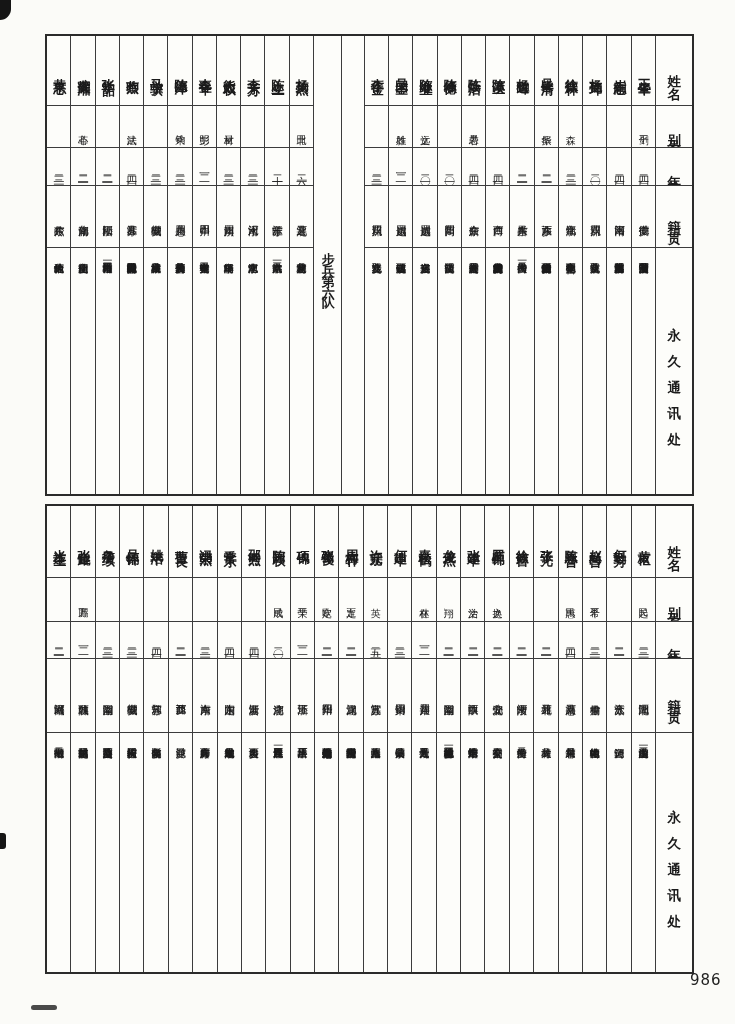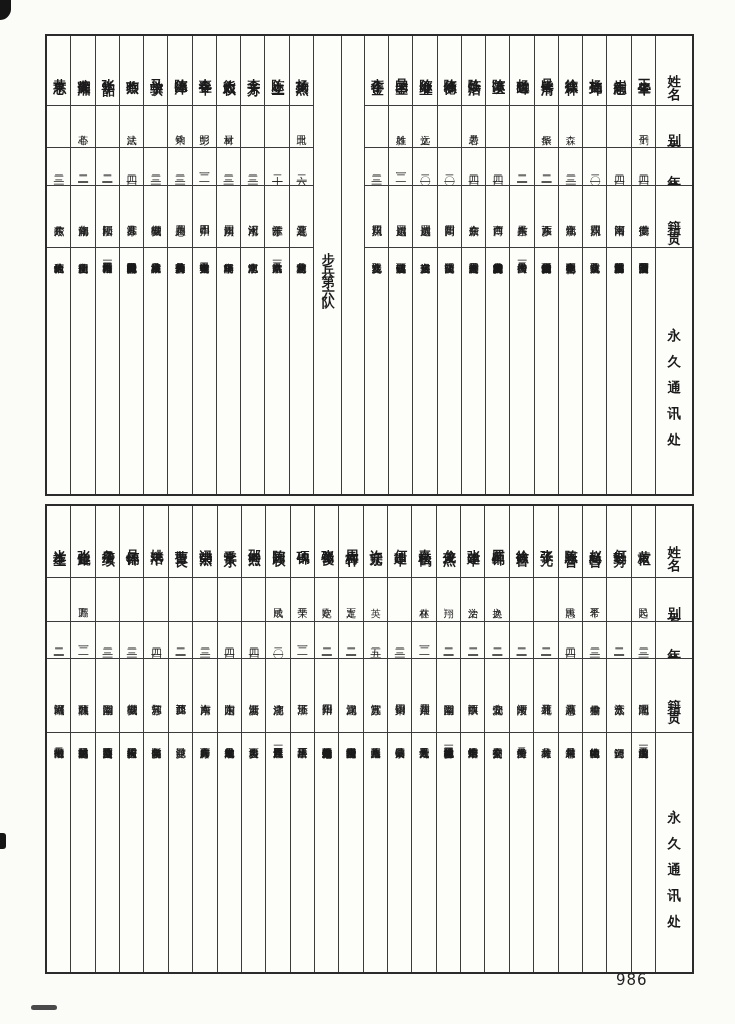--- a/index.html
+++ b/index.html
@@ -42,21 +42,21 @@
   .hdr-name  { letter-spacing:13px; padding-top:10px; }
   .hdr-alias { letter-spacing:7px;  padding-top:5px; }
   .hdr-age   { letter-spacing:5px;  padding-top:4px; }
   .hdr-native{ letter-spacing:12px; padding-top:9px; }
   .hdr-addr  { letter-spacing:26px; padding-top:22px; justify-content:center; }
 
   .full { flex:1 1 auto; border-bottom:none; }
   .label-cell { font-size:13px; font-weight:bold; letter-spacing:11px;
                 justify-content:center; padding-top:8px; }
 
-  .page-number { position:absolute; left:616px; top:971px; font-size:15px;
+  .page-number { position:absolute; left:690px; top:971px; font-size:15px;
                  letter-spacing:1px; font-family:"DejaVu Sans", sans-serif; color:#222; }
 
   .artifact { position:absolute; background:#151515; }
   #art-corner { left:0; top:0; width:11px; height:20px; border-radius:0 0 14px 0; }
   #art-edge   { left:0; top:833px; width:6px; height:16px; border-radius:0 3px 3px 0; }
   #art-smudge { left:31px; top:1005px; width:26px; height:5px; background:#4a4a4a; border-radius:3px; }
 </style>
 </head>
 <body>
 

